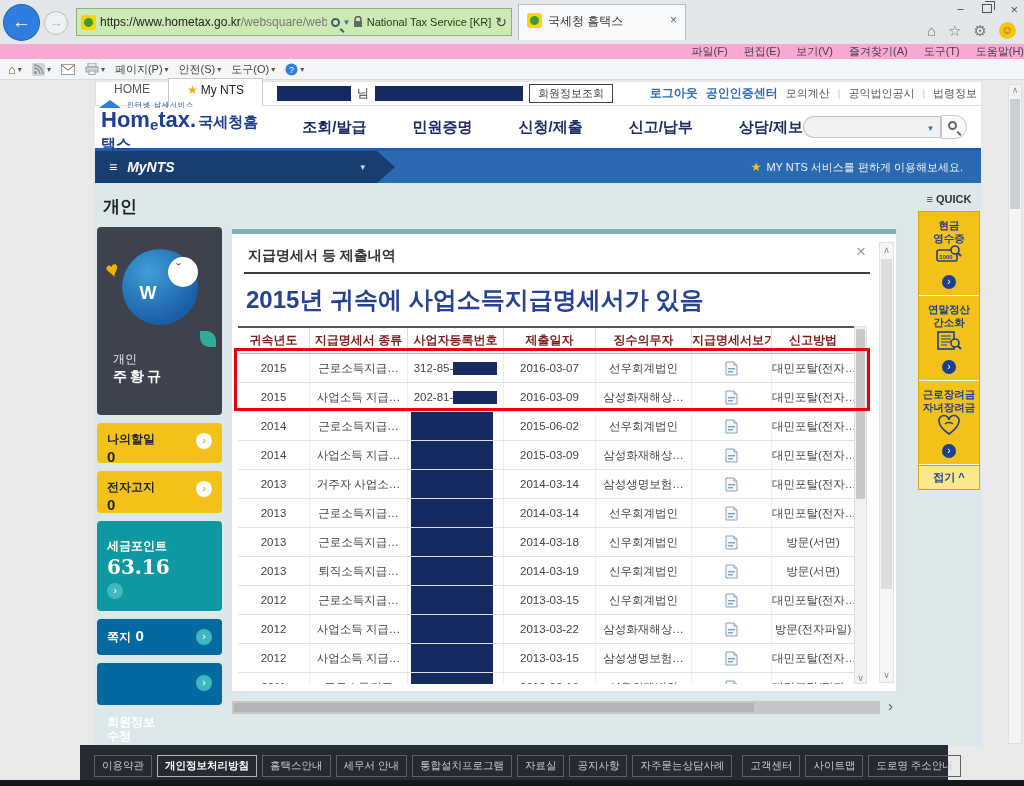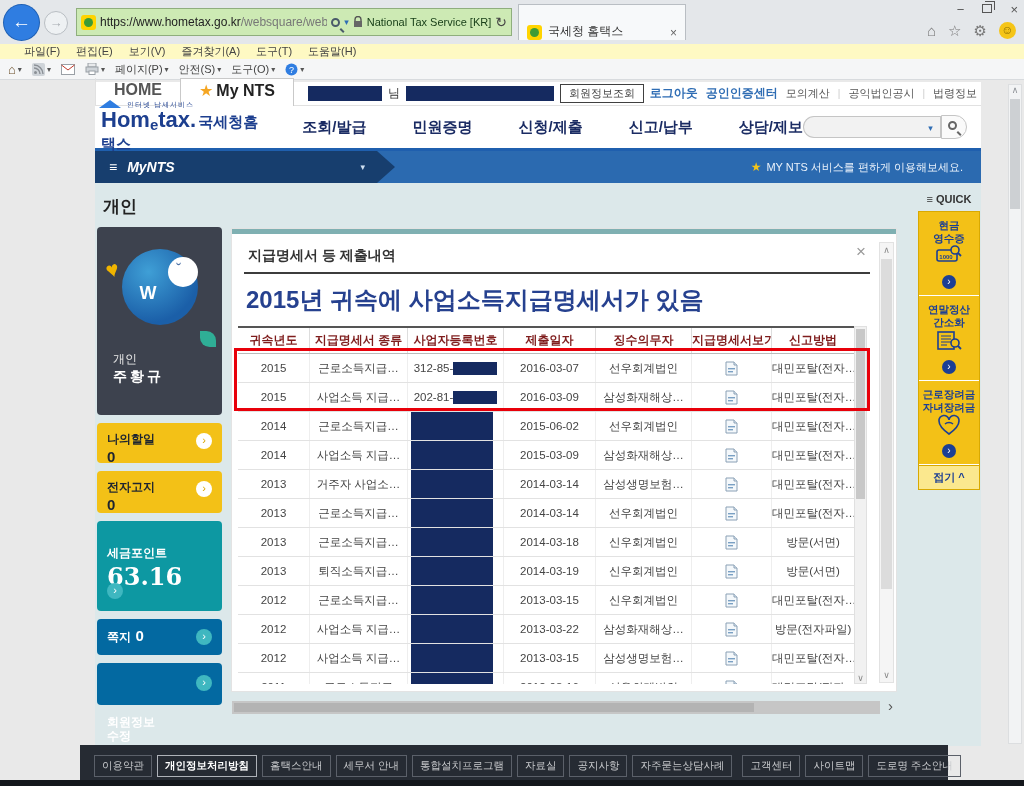--- a/index.html
+++ b/index.html
@@ -21,41 +21,41 @@
   .site-icon { width:15px; height:15px; border-radius:3px; background:#ffd400; position:relative; flex:0 0 auto; }
   .site-icon::after { content:""; position:absolute; left:3px; top:3px; width:9px; height:9px; border-radius:50%; background:#3d9b35; }
   #url-text { font-size:12px; color:#222; white-space:nowrap; overflow:hidden; }
   #url-text .path { color:#777; }
   .mag { width:9px; height:9px; border:2px solid #4b central6a; border:2px solid #4a5a6a; border-radius:50%; position:relative; flex:0 0 auto; }
   .mag::after { content:""; position:absolute; left:8px; top:8px; width:5px; height:2px; background:#4a5a6a; transform:rotate(45deg); transform-origin:0 0; }
   .caret { font-size:9px; color:#2f6db4; }
   #cert-zone { display:flex; align-items:center; gap:4px; margin-left:auto; }
   #cert-label { font-size:11px; color:#1a411a; white-space:nowrap; }
   #refresh-icon { font-size:14px; color:#444; }
-  #tab-active { position:absolute; left:518px; top:4px; width:168px; height:36px; background:#f7f9fa; border:1px solid #b9bec3; border-bottom:none; display:flex; align-items:flex-end; gap:6px; padding:0 8px; }
+  #tab-active { position:absolute; left:518px; top:4px; width:168px; height:36px; background:#f7f9fa; border:1px solid #b9bec3; border-bottom:none; display:flex; align-items:flex-start; gap:6px; padding:8px 8px; }
   #tab-title { font-size:12px; color:#333; flex:1; white-space:nowrap; overflow:hidden; }
   #tab-close { color:#666; font-size:12px; }
-  #menu-bar { position:relative; height:15px; background:#fef9c3; padding-left:24px; display:flex; gap:16px; align-items:center; }
+  #menu-bar { position:relative; height:15px; background:#f9a8d4; padding-left:24px; display:flex; gap:16px; align-items:center;justify-content:flex-end; }
   .menu-item { font-size:11px; color:#444; }
   #cmd-bar { position:relative; height:21px; background:#f5f6f7; border-bottom:1px solid #d8dbde; display:flex; align-items:center; gap:10px; padding-left:8px; }
   .cmd-icon { font-size:13px; color:#6b4f2a; }
   .cmd-label { font-size:11px; color:#444; }
   .cmd-caret { font-size:8px; color:#555; margin-left:2px; }
   .cmd-group { display:flex; align-items:center; }
   .svg-ic { display:inline-block; vertical-align:middle; }
 
   
   #page { position:absolute; left:95px; top:82px; width:886px; background:#fff; }
   #browser-scrollbar { position:absolute; right:2px; top:84px; width:14px; height:660px; background:#f2f3f4; border:1px solid #dcdee0; }
   #browser-scrollbar .arrow { display:block; text-align:center; font-size:9px; color:#8b8f94; }
   #browser-scrollbar .thumb { position:absolute; top:14px; left:1px; width:10px; height:110px; background:#cdd0d3; }
 
   
   #util-row { position:relative; height:24px; background:#fff; border-bottom:1px solid #e1e1e1; display:flex; align-items:center; }
-  .top-tab { height:32px; line-height:23px; padding:0 18px; font-size:16px; font-weight:bold; color:#555; border-left:1px solid #e1e1e1; }
+  .top-tab { height:32px; line-height:23px; padding:0 18px; font-size:12px; font-weight:normal; color:#555; border-left:1px solid #e1e1e1; }
   .top-tab.active { background:#fff; border:1px solid #c9c9c9; border-bottom:none; color:#222; }
   .star-orange { color:#f5a623; margin-right:3px; }
   .redact { display:inline-block; background:#152a60; height:15px; vertical-align:middle; }
   #user-zone { display:flex; align-items:center; gap:6px; margin-left:14px; font-size:12px; color:#333; }
   #member-info-btn { font-size:11px; color:#444; border:1px solid #404040; background:#fff; padding:1px 8px; line-height:15px; }
   #util-links { margin-left:auto; display:flex; align-items:center; gap:8px; padding-right:4px; }
   .util-link { font-size:11px; color:#555; }
   .util-link.strong { color:#2f6db4; font-weight:bold; font-size:12px; }
   .util-sep { color:#ccc; font-size:10px; }
 
@@ -107,21 +107,21 @@
   .mini-card { padding:8px 10px; color:#1d2430; }
   .mini-card .lbl { font-size:12px; font-weight:bold; }
   .mini-card .val { font-size:15px; font-weight:bold; }
   .chev-circle { position:absolute; right:10px; width:16px; height:16px; border-radius:50%; background:#fff; color:#d8a400; font-size:11px; line-height:15px; text-align:center; }
   .yellow { background:#f3c117; }
   .teal { background:#0d98a2; color:#fff; }
   .dteal { background:#0369a1; color:#fff; }
   #card-todo { top:240px; height:40px; }
   #card-enotice { top:288px; height:42px; }
   #card-points { top:338px; height:90px; }
-  #card-points .val { font-size:24px; font-family:"DejaVu Serif","Liberation Serif",serif; }
+  #card-points .val { font-size:20px; font-family:"DejaVu Serif","Liberation Serif",serif; }
   #card-points .chev-circle { background:#3fb7c0; color:#fff; top:62px; left:10px; }
   #card-msg { top:436px; height:36px; }
   #card-msg .lbl,#card-msg .val { display:inline; color:#fff; }
   #card-member { top:480px; height:42px; }
   #card-member .lbl { color:#fff; line-height:1.2;margin-top:44px; }
   .dteal .chev-circle { background:#3fb7c0; color:#fff; }
 
   
   #modal { position:absolute; left:137px; top:46px; width:664px; height:462px; background:#fff; border-top:5px solid #7fb0b2; box-shadow:0 0 0 1px #e3e3e3; }
   #modal-title { position:absolute; left:16px; top:13px; font-size:14px; font-weight:bold; color:#333; }
@@ -344,21 +344,21 @@
       <div class="lbl">나의할일</div>
         <div class="val">0</div>
       <span class="chev-circle" style="top:10px">›</span>
     </div>
     <div id="card-enotice" class="side-card mini-card yellow">
       <div class="lbl">전자고지</div>
         <div class="val">0</div>
       <span class="chev-circle" style="top:10px">›</span>
     </div>
     <div id="card-points" class="side-card mini-card teal">
-      <div class="lbl" style="margin-top:16px">세금포인트</div>
+      <div class="lbl" style="margin-top:9px">세금포인트</div>
         <div class="val">63.16</div>
       <span class="chev-circle">›</span>
     </div>
     <div id="card-msg" class="side-card mini-card dteal">
       <span class="lbl">쪽지</span>&nbsp;<span class="val">0</span>
       <span class="chev-circle" style="top:10px">›</span>
     </div>
     <div id="card-member" class="side-card mini-card dteal">
       <div class="lbl"><span>회원정보</span><br><span>수정</span></div>
       <span class="chev-circle" style="top:12px">›</span>

